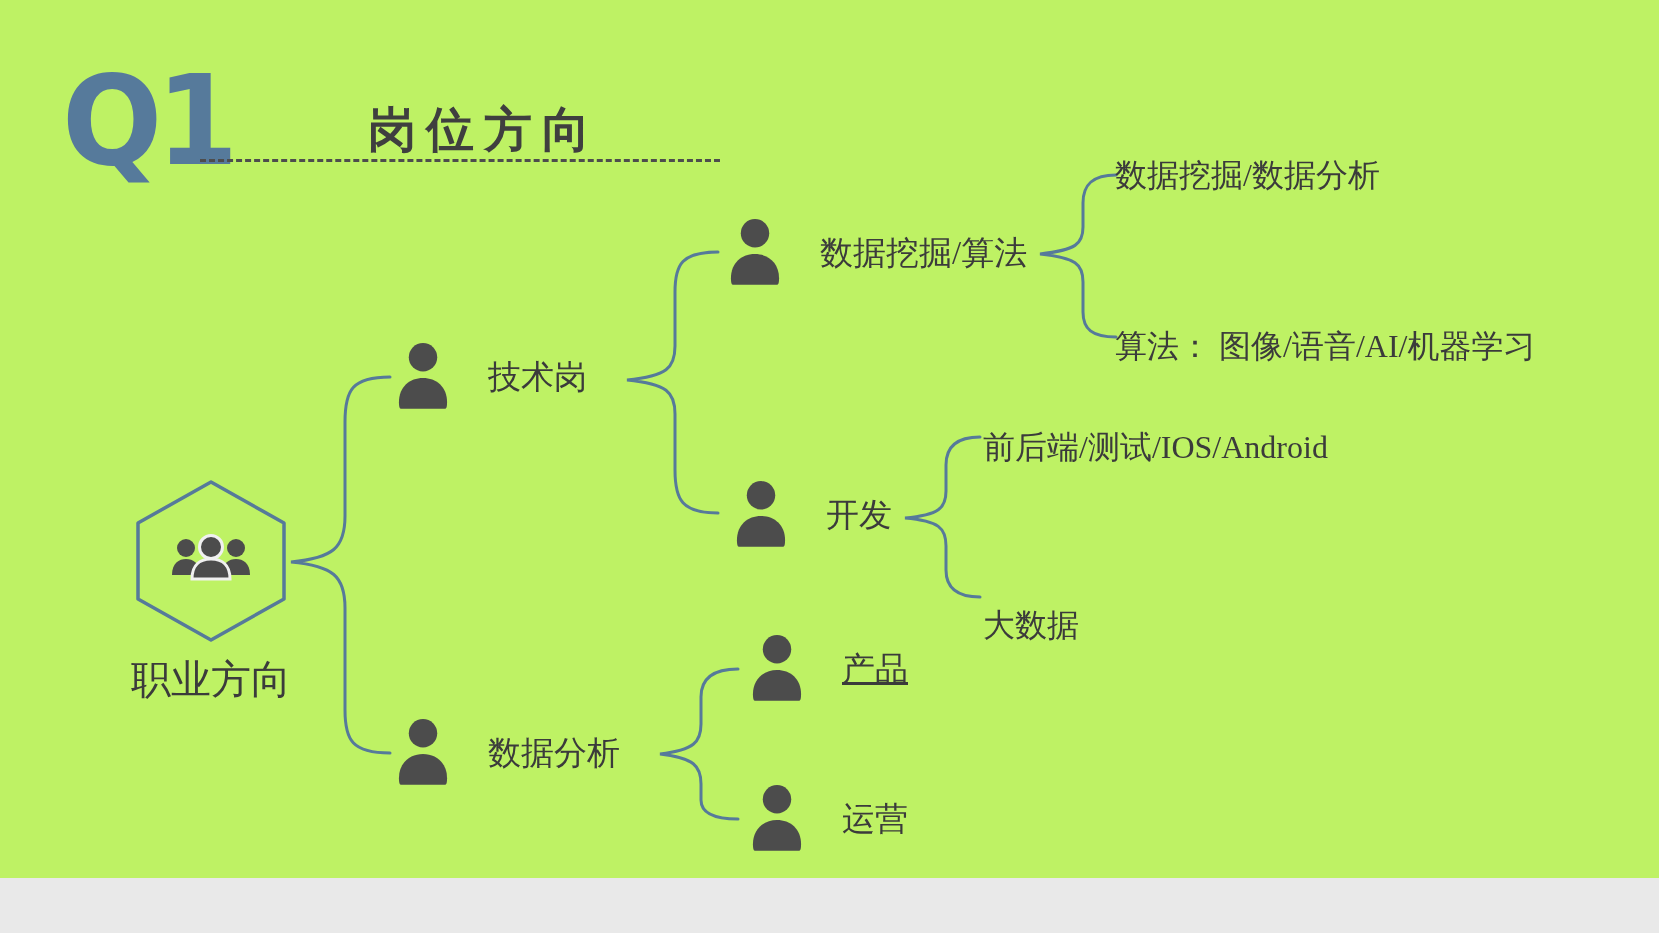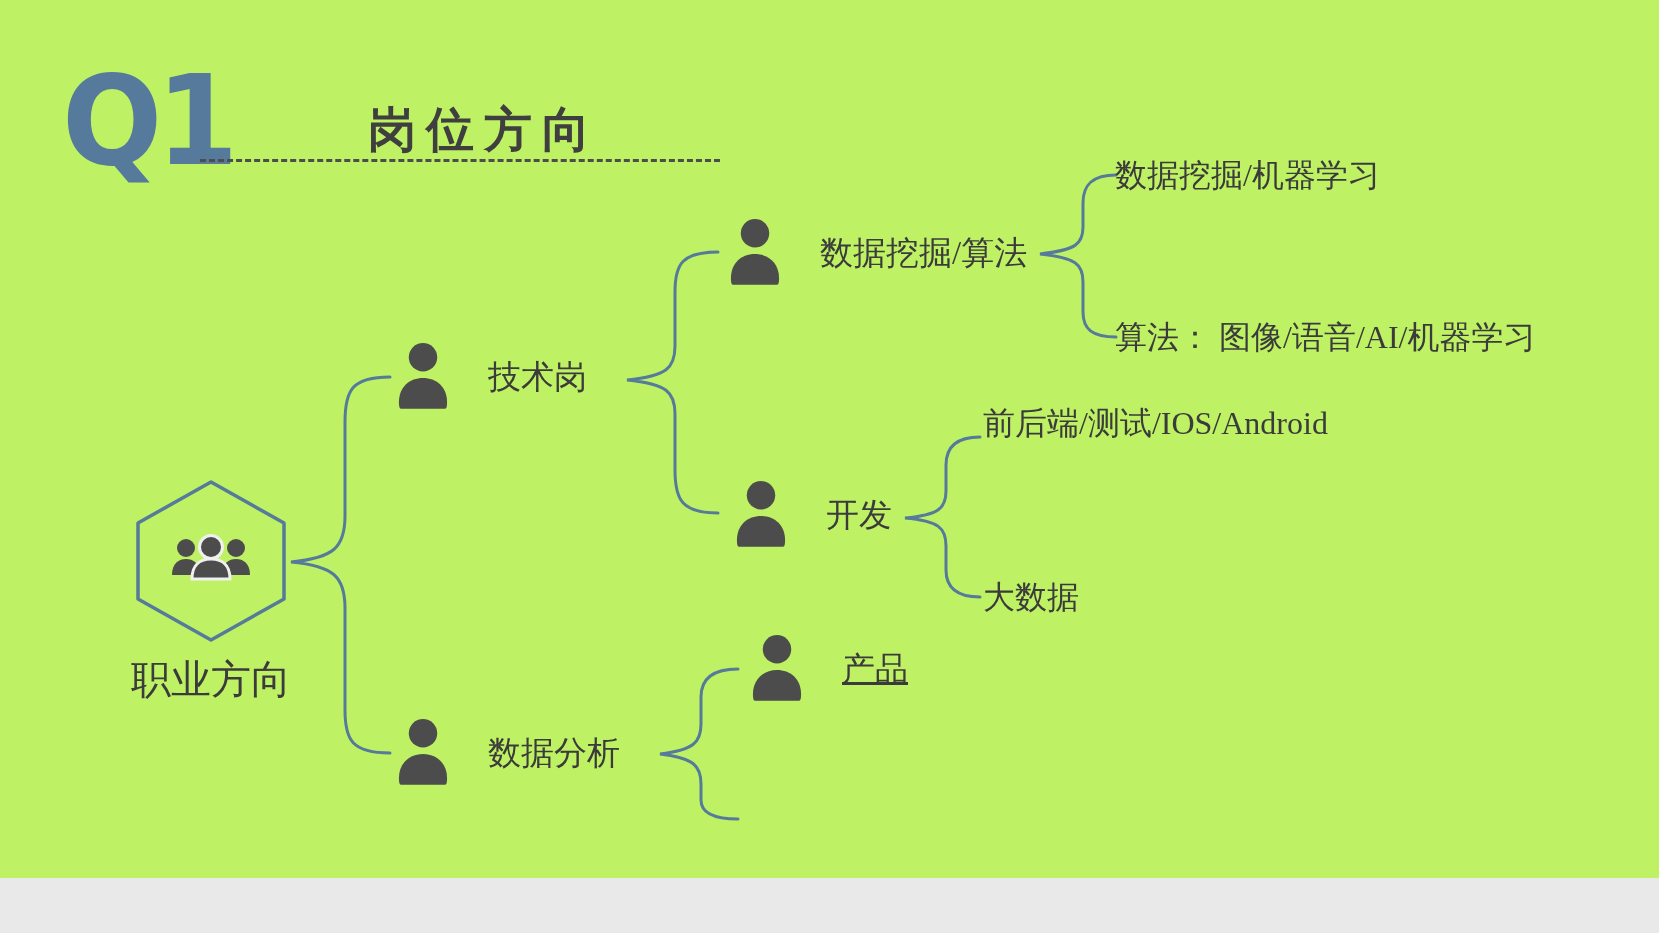--- a/index.html
+++ b/index.html
@@ -113,19 +113,26 @@
   </div>
 
   <div class="node" style="left:742px;top:632px;text-decoration:underline;">
     <svg class="person" viewBox="0 0 64 66">
       <circle class="person-shape" cx="32" cy="15" r="13"></circle>
       <path class="person-shape" d="M12,62 C10.5,62 10,60 10,56 C10,42 20,34 32,34 C44,34 54,42 54,56 C54,60 53.5,62 52,62 Z"></path>
     </svg>
     <span class="node-label">产品</span>
   </div>
 
+  <div class="node" style="left:742px;top:782px;">
+    <svg class="person" viewBox="0 0 64 66">
+      <circle class="person-shape" cx="32" cy="15" r="13"></circle>
+      <path class="person-shape" d="M12,62 C10.5,62 10,60 10,56 C10,42 20,34 32,34 C44,34 54,42 54,56 C54,60 53.5,62 52,62 Z"></path>
+    </svg>
+    <span class="node-label">运营</span>
+  </div>
 
-  <div class="leaf" style="left:1115px;top:155px;">数据挖掘/机器学习</div>
-  <div class="leaf" style="left:1115px;top:317px;">算法： 图像/语音/AI/机器学习</div>
-  <div class="leaf" style="left:983px;top:403px;">前后端/测试/IOS/Android</div>
-  <div class="leaf" style="left:983px;top:577px;">大数据</div>
+  <div class="leaf" style="left:1115px;top:155px;">数据挖掘/数据分析</div>
+  <div class="leaf" style="left:1115px;top:326px;">算法： 图像/语音/AI/机器学习</div>
+  <div class="leaf" style="left:983px;top:427px;">前后端/测试/IOS/Android</div>
+  <div class="leaf" style="left:983px;top:605px;">大数据</div>
 
 </div>
 
 </body></html>

